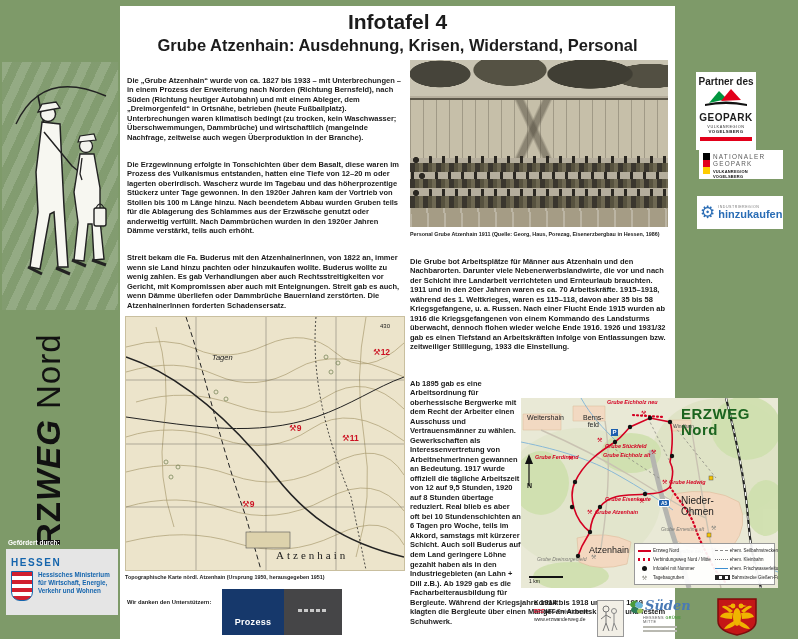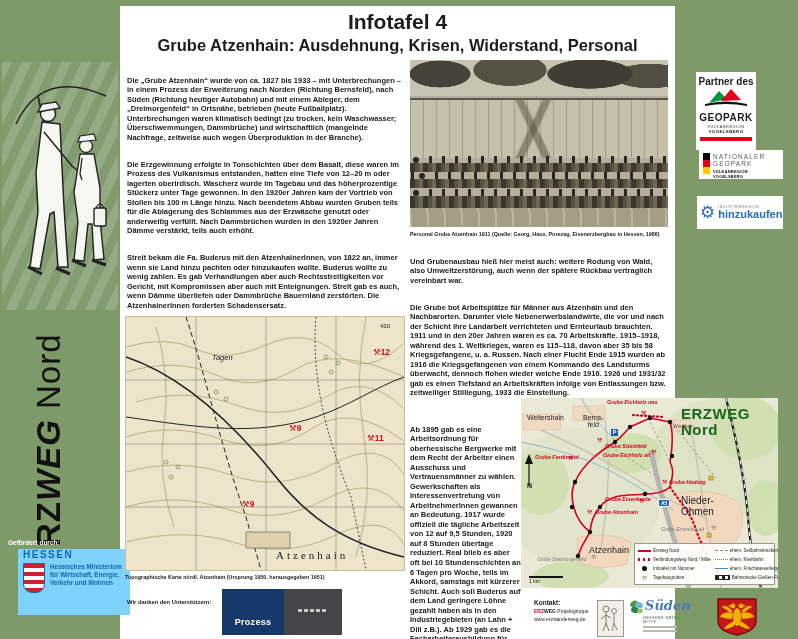--- a/index.html
+++ b/index.html
@@ -17,21 +17,21 @@
   .leftcol{left:127px;top:66px;width:277px}
   .rightcol{left:410px;top:247px;width:258px}
   .cap{font-size:5.4px;font-weight:bold;color:#222}
   
   .miners{left:2px;top:62px;width:116px;height:248px;background:#88a176;
           background-image:repeating-linear-gradient(115deg,rgba(255,255,255,.10) 0 9px,rgba(90,120,70,.12) 9px 18px)}
   .vtitle{left:-68px;top:408px;width:260px;height:64px;transform:rotate(-90deg);transform-origin:center;
           font-size:33px;color:#111;text-align:left;white-space:nowrap;letter-spacing:1px}
   .vt-b{font-weight:900}.vt-i{font-weight:700;font-style:italic}.vt-n{font-weight:400}
   .funding{left:8px;top:539px;color:#fff;font-size:6.5px;font-weight:bold}
-  .hessen-box{left:18px;top:549px;width:112px;height:66px;background:#7dd3fc;padding:0 5px;box-sizing:border-box}
+  .hessen-box{left:6px;top:549px;width:112px;height:66px;background:#e5e5e5;padding:8px 5px;box-sizing:border-box}
   .hessen-word{color:#1565ad;font-size:10px;font-weight:bold;letter-spacing:1.5px}
   .hessen-row{display:flex;gap:5px;margin-top:3px}
   .hessen-shield{width:20px;height:28px;border:1.5px solid #1565ad;border-radius:0 0 9px 9px;overflow:hidden;flex:none;
       background:repeating-linear-gradient(180deg,#d11f2f 0 4px,#ffffff 4px 8px)}
   .hessen-min{color:#1565ad;font-size:6.3px;font-weight:bold;line-height:1.25;white-space:pre-line}
   
   .photo{left:410px;top:60px;width:258px;height:167px;background:#b5ae9d;overflow:hidden}
   .photo .sky{position:absolute;left:0;top:0;width:258px;height:36px;background:#c9c4b2}
   .photo .trees{position:absolute;left:0;top:-6px;width:258px;height:46px;
      background:radial-gradient(ellipse 50px 22px at 30px 20px,#46443a 60%,transparent 62%),
@@ -182,21 +182,20 @@
   <div class="pbody" style="top:103px"></div>
   <div class="prow" style="top:112px;background-position:6px 0"></div>
   <div class="pbody" style="top:119px"></div>
   <div class="prow" style="top:129px"></div>
   <div class="pbody" style="top:136px;height:12px"></div>
   <div class="ground"></div>
 </div>
 <div class="abs cap" style="left:410px;top:231px;width:258px">Personal Grube Atzenhain 1911 (Quelle: Georg, Haus, Porezag, Eisenerzbergbau in Hessen, 1986)</div>
 
 <div class="abs rightcol body-text">
-  <p>Und Grubenausbau hieß hier meist auch: weitere Rodung von Wald, also Umweltzerstörung, auch wenn der spätere Rückbau vertraglich vereinbart war.</p>
   <p>Die Grube bot Arbeitsplätze für Männer aus Atzenhain und den Nachbarorten. Darunter viele Nebenerwerbslandwirte, die vor und nach der Schicht ihre Landarbeit verrichteten und Ernteurlaub brauchten. 1911 und in den 20er Jahren waren es ca. 70 Arbeitskräfte. 1915–1918, während des 1. Weltkrieges, waren es 115–118, davon aber 35 bis 58 Kriegsgefangene, u. a. Russen. Nach einer Flucht Ende 1915 wurden ab 1916 die Kriegsgefangenen von einem Kommando des Landsturms überwacht, dennoch flohen wieder welche Ende 1916. 1926 und 1931/32 gab es einen Tiefstand an Arbeitskräften infolge von Entlassungen bzw. zeitweiliger Stilllegung, 1933 die Einstellung.</p>
   <div class="narrow-spacer"></div>
   <p>Ab 1895 gab es eine Arbeitsordnung für oberhessische Bergwerke mit dem Recht der Arbeiter einen Ausschuss und Vertrauensmänner zu wählen. Gewerkschaften als Interessenvertretung von ArbeitnehmerInnen gewannen an Bedeutung. 1917 wurde offiziell die tägliche Arbeitszeit von 12 auf 9,5 Stunden, 1920 auf 8 Stunden übertage reduziert. Real blieb es aber oft bei 10 Stundenschichten an 6 Tagen pro Woche, teils im Akkord, samstags mit kürzerer Schicht. Auch soll Buderus auf dem Land geringere Löhne gezahlt haben als in den Industriegebieten (an Lahn + Dill z.B.). Ab 1929 gab es die Facharbeiterausbildung für Bergleute. Während der Kriegsjahre 1914 bis 1918 und noch 1919 klagten die Bergleute über einen Mangel an Arbeitskleidung und festem Schuhwerk.</p>
   
 </div>
 
 <div class="abs topo">
   <svg width="278" height="253" viewBox="0 0 278 253">
     <rect width="278" height="253" fill="#ece4cb"></rect>
     <g stroke="#9a8a5a" stroke-width=".7" fill="none" opacity=".8">
@@ -230,21 +229,21 @@
       <circle cx="90" cy="75" r="2"></circle>
         <circle cx="100" cy="82" r="2"></circle>
     </g>
     <rect x="120" y="215" width="44" height="16" fill="#ddd2ac" stroke="#555" stroke-width=".6"></rect>
   </svg>
   <span class="topo-label" style="left:86px;top:36px;font-size:7.5px;font-style:italic">Tagen</span>
   <span class="topo-label" style="left:150px;top:232px;font-size:11px;letter-spacing:3px;font-family:'Liberation Serif',serif">Atzenhain</span>
   <span class="topo-label" style="left:254px;top:6px;font-size:6px">430</span>
   <span class="tred" style="left:247px;top:30px"><span class="pick">⚒</span><span>12</span></span>
   <span class="tred" style="left:163px;top:106px"><span class="pick">⚒</span><span>9</span></span>
-  <span class="tred" style="left:241px;top:116px"><span class="pick">⚒</span><span>11</span></span>
+  <span class="tred" style="left:216px;top:116px"><span class="pick">⚒</span><span>11</span></span>
   <span class="tred" style="left:116px;top:182px"><span class="pick">⚒</span><span>9</span></span>
 </div>
 <div class="abs cap" style="left:125px;top:574px;width:290px">Topographische Karte nördl. Atzenhain (Ursprung 1950, herausgegeben 1951)</div>
 
 <div class="abs tmap">
   <svg width="257" height="190" viewBox="0 0 257 190" style="position:absolute;left:0;top:0">
     <rect width="257" height="190" fill="#e9e9d6"></rect>
     <ellipse cx="60" cy="100" rx="80" ry="70" fill="#e2e5cc"></ellipse>
     <ellipse cx="200" cy="60" rx="70" ry="60" fill="#dfe3c6"></ellipse>
     <g fill="#cfe0ae" opacity=".9">

